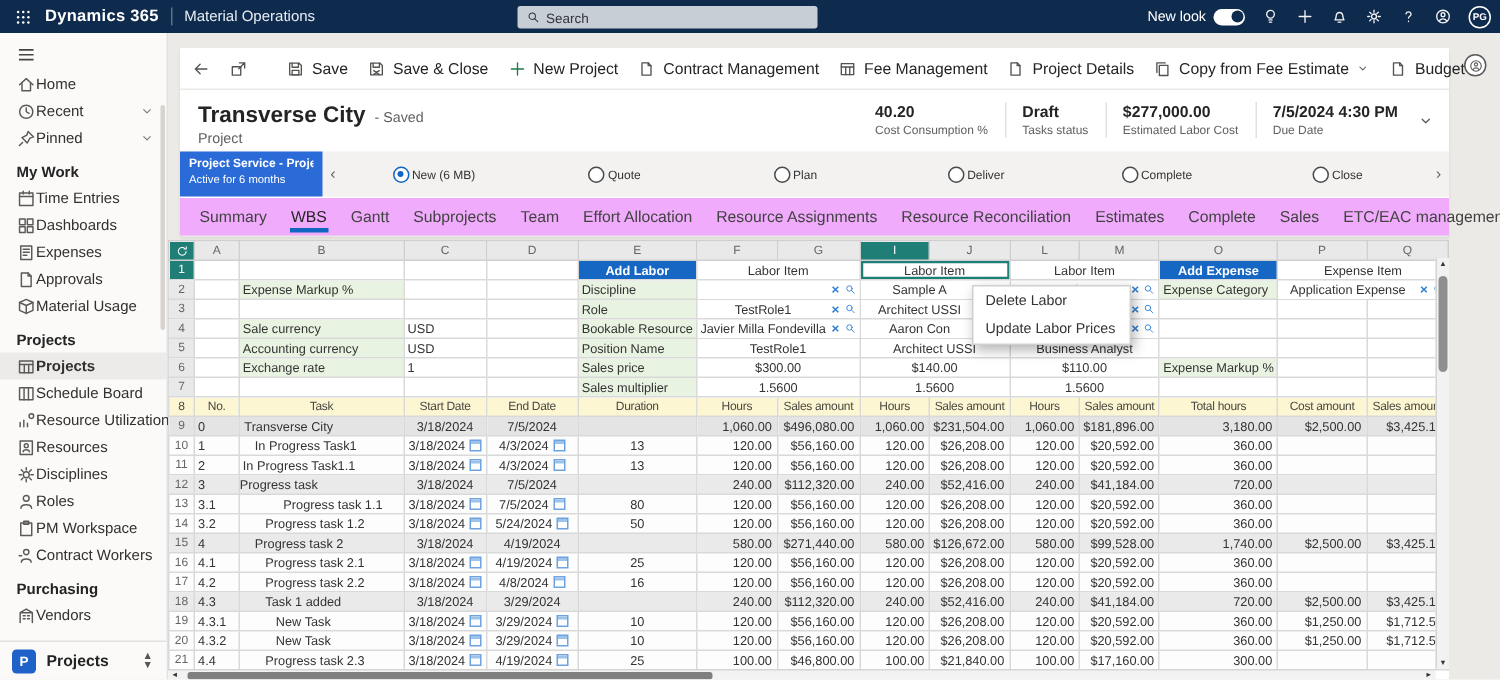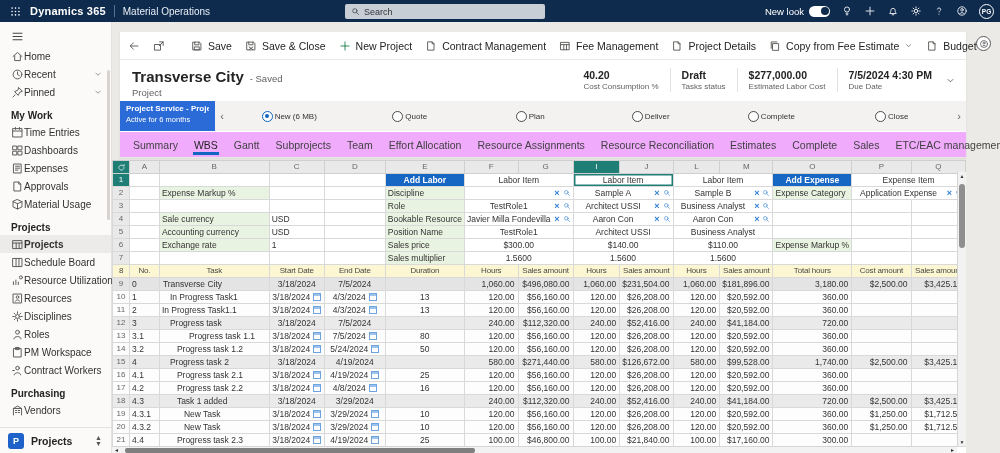--- a/index.html
+++ b/index.html
@@ -858,21 +858,21 @@
             <td class="num">$26,208.00</td>
             <td class="num">120.00</td>
             <td class="num">$20,592.00</td>
             <td class="num">360.00</td>
             <td class="num"></td>
             <td class="num"></td>
           </tr>
           <tr class="trow parent">
             <td class="rh">12</td>
             <td>3</td>
-            <td style="padding-left:10px">Progress task</td>
+            <td style="padding-left:0">Progress task</td>
             <td class="ctr">3/18/2024</td>
             <td class="ctr">7/5/2024</td>
             <td class="ctr"></td>
             <td class="num">240.00</td>
             <td class="num">$112,320.00</td>
             <td class="num">240.00</td>
             <td class="num">$52,416.00</td>
             <td class="num">240.00</td>
             <td class="num">$41,184.00</td>
             <td class="num">720.00</td>
@@ -1027,20 +1027,24 @@
             <td class="num">100.00</td>
             <td class="num">$21,840.00</td>
             <td class="num">100.00</td>
             <td class="num">$17,160.00</td>
             <td class="num">300.00</td>
             <td class="num"></td>
             <td class="num"></td>
           </tr>
         </tbody>
       </table>
+    <div id="ctxmenu">
+        <div class="ctx-item">Delete Labor</div>
+        <div class="ctx-item">Update Labor Prices</div>
+      </div>
     <div id="vscroll">
       <span class="arr" style="top:1px">▲</span>
         <span class="thumb"></span>
         <span class="arr" style="bottom:1px">▼</span>
     </div>
     <div id="hscroll">
       <span class="arr" style="left:2px">◄</span>
         <span class="thumb"></span>
         <span class="arr" style="right:2px">►</span>
     </div>

